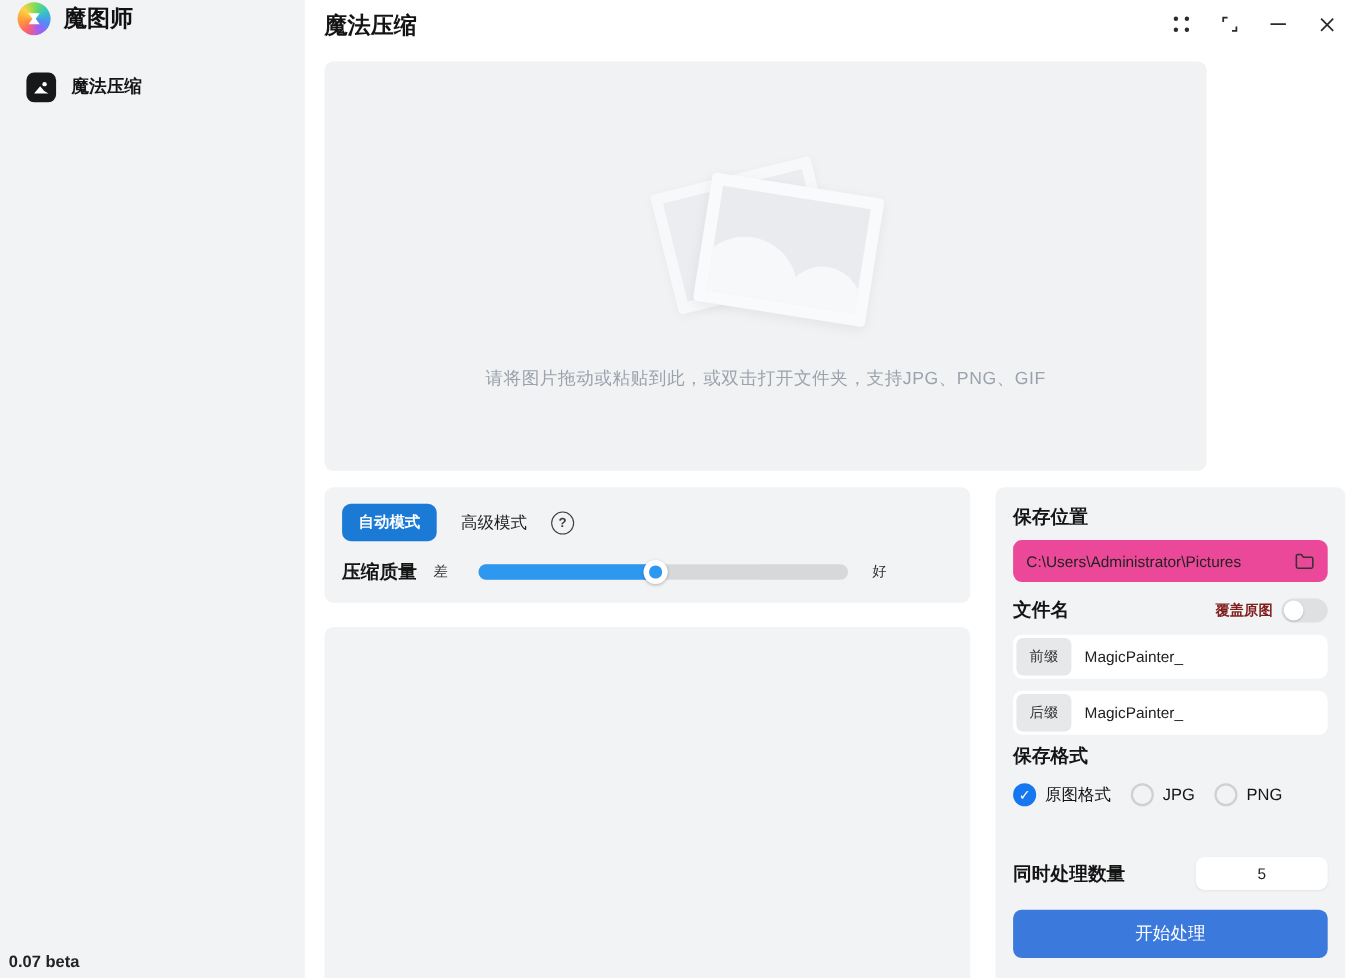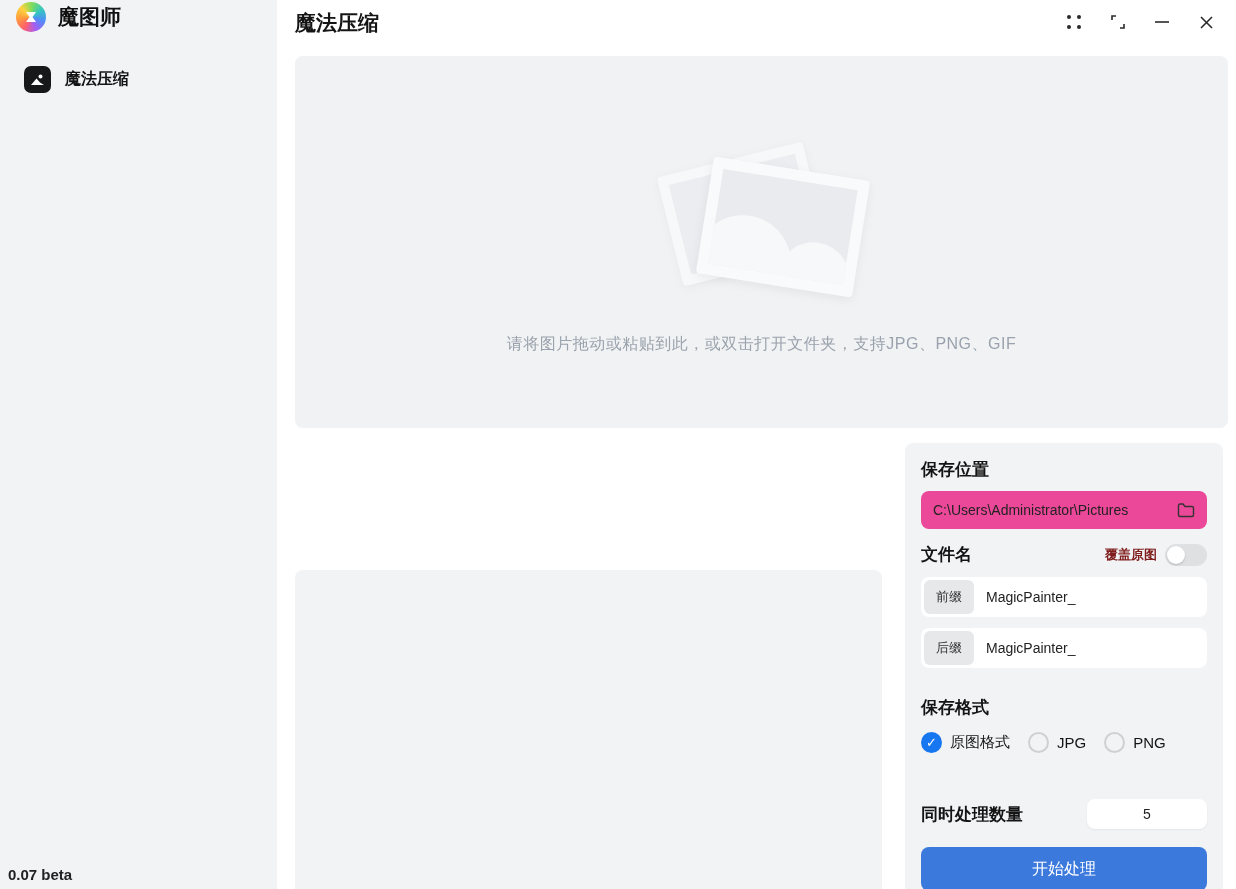--- a/index.html
+++ b/index.html
@@ -25,21 +25,21 @@
 
   
   .header-title { position:absolute; left:295px; top:9px; font-size:21px; font-weight:700; color:#141414; }
   .win-controls { position:absolute; right:8px; top:4px; display:flex; align-items:center; }
   .win-btn { width:44px; height:36px; display:flex; align-items:center; justify-content:center;
     cursor:pointer; color:#2a2a2a; }
   .dots-grid { display:grid; grid-template-columns:4px 4px; grid-template-rows:4px 4px; gap:6px; }
   .dots-grid i { width:4px; height:4px; border-radius:50%; background:#2a2a2a; }
 
   
-  .dropzone { position:absolute; left:295px; top:56px; width:933px; height:372px;
+  .dropzone { position:absolute; left:295px; top:56px; width:802px; height:372px;
     background:#f1f2f3; border-radius:8px; cursor:pointer; }
   .ph-wrap { position:absolute; left:50%; top:88px; transform:translateX(-50%);
     width:200px; height:160px; }
   .ph-frame { position:absolute; border-radius:4px; }
   .ph-back { left:6px; top:14px; width:150px; height:112px; transform:rotate(-14deg);
     background:#f7f8f9; box-shadow:0 2px 8px rgba(120,130,145,.08); }
   .ph-back .ph-inner { position:absolute; inset:10px; background:#ebedf0; }
   .ph-front { left:42px; top:24px; width:158px; height:118px; transform:rotate(9deg);
     background:#f9fafb; box-shadow:0 3px 10px rgba(120,130,145,.12); }
   .ph-front .ph-inner { position:absolute; inset:11px; background:#e9ebee; overflow:hidden; }
@@ -86,21 +86,21 @@
   .overwrite-label { font-size:13px; font-weight:600; color:#7f1d1d; }
   .toggle { width:42px; height:22px; border-radius:11px; background:#dfe0e2; position:relative; cursor:pointer; }
   .toggle-knob { position:absolute; left:2px; top:2px; width:18px; height:18px; border-radius:50%;
     background:#fff; box-shadow:0 1px 2px rgba(0,0,0,.2); }
   .affix-box { margin-top:11px; height:40px; background:#fff; border-radius:8px;
     display:flex; align-items:center; overflow:hidden; }
   .affix-chip { background:#e7e8ea; color:#333; font-size:13px; padding:0 12px;
     height:34px; margin-left:3px; border-radius:6px; display:flex; align-items:center; }
   .affix-box input { flex:1; border:0; outline:0; background:transparent;
     font-size:14px; color:#222; padding-left:12px; font-family:inherit; }
-  .fmt-heading { margin-top:28px; }
+  .fmt-heading { margin-top:8px; }
   .radio-row { display:flex; align-items:center; gap:18px; margin-top:13px; flex-wrap:wrap; }
   .radio { display:flex; align-items:center; gap:8px; cursor:pointer; }
   .radio-circle { width:21px; height:21px; border-radius:50%; background:#f2f3f5;
     border:2px solid #cfd0d3; }
   .radio.checked .radio-circle { background:#1677f0; border-color:#1677f0;
     color:#fff; font-size:13px; font-weight:700; display:flex; align-items:center; justify-content:center; }
   .radio-label { font-size:15px; color:#141414; }
   .conc-row { display:flex; align-items:center; justify-content:space-between; margin-top:46px; }
   .conc-input { width:120px; height:30px; background:#fff; border:0; outline:0; border-radius:8px;
     text-align:center; font-size:14px; color:#222; box-shadow:0 1px 2px rgba(0,0,0,.06); font-family:inherit; }
@@ -170,20 +170,36 @@
       <div class="ph-frame ph-front">
           <div class="ph-inner">
             <div class="m1"></div>
             <div class="m2"></div>
           </div>
         </div>
     </div>
     <div class="drop-hint">请将图片拖动或粘贴到此，或双击打开文件夹，支持JPG、PNG、GIF</div>
   </div>
 
+  <div class="panel mode-panel">
+    <div class="mode-tabs">
+      <div class="tab active">自动模式</div>
+      <div class="tab">高级模式</div>
+      <div class="help">?</div>
+    </div>
+    <div class="quality-row">
+      <div class="quality-label">压缩质量</div>
+      <div class="q-min">差</div>
+      <div class="slider">
+        <div class="slider-fill"></div>
+        <div class="slider-thumb"></div>
+      </div>
+      <div class="q-max">好</div>
+    </div>
+  </div>
 
   <div class="panel queue-panel"></div>
 
   <div class="panel side-panel">
     <div class="sp-heading">保存位置</div>
     <div class="path-box">
       <input readonly="" value="C:\Users\Administrator\Pictures" style="">
       <div class="folder-btn">
         <svg width="20" height="20" viewBox="0 0 20 20" fill="none" stroke="#333" stroke-width="1.4">
           <path d="M2.5 6.5 V15 a1.5 1.5 0 0 0 1.5 1.5 h12 a1.5 1.5 0 0 0 1.5 -1.5 V8 a1.5 1.5 0 0 0 -1.5 -1.5 h-7 l-2 -2.5 h-3 a1.5 1.5 0 0 0 -1.5 1.5 z"></path>

